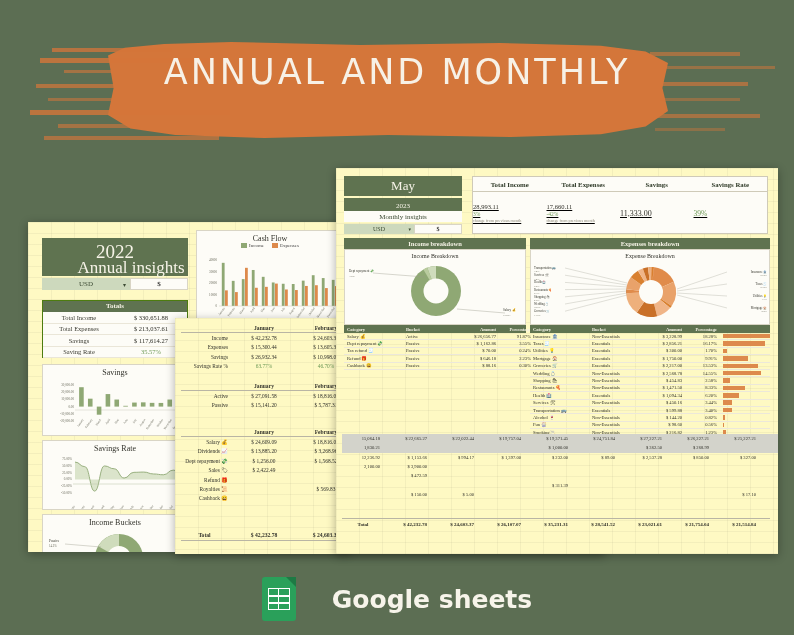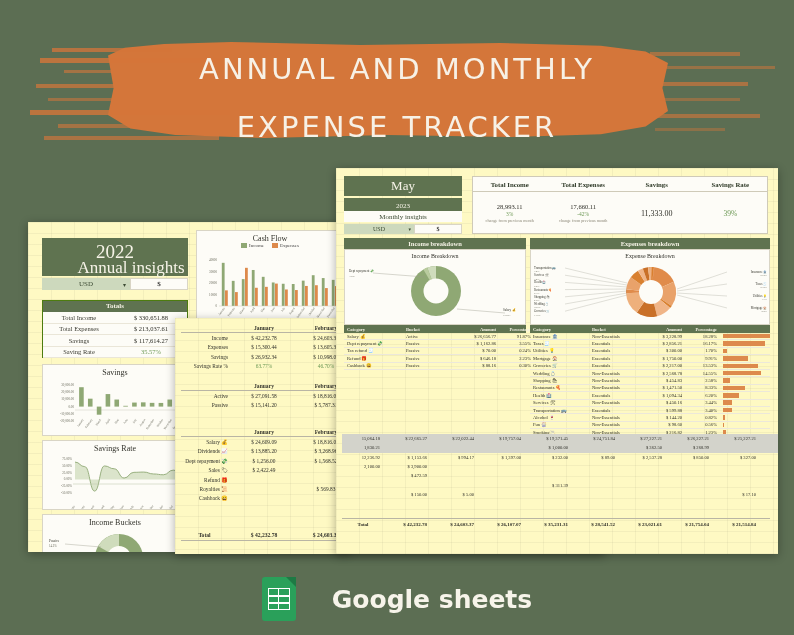--- a/index.html
+++ b/index.html
@@ -43,21 +43,21 @@
   .s14 { left: 655px; top: 114px; width: 70px; height: 3px; opacity:.4;}
 
   .title-l1, .title-l2 {
     position: absolute; width: 794px; text-align: center;
     color: #f7f1e6;
     font-family: "DejaVu Sans", sans-serif;
     font-weight: 400;
     letter-spacing: 3px;
     text-transform: uppercase;
   }
-  .title-l1 { top: 38px; font-size: 29px; }
+  .title-l1 { top: 38px; font-size: 35px; }
   .title-l2 { top: 96px; font-size: 29px; }
 
   
   .sheet {
     position: absolute;
     background: #fef9c3;
     box-shadow: 0 2px 9px rgba(0,0,0,.32);
     overflow: hidden;
   }
 
@@ -147,22 +147,22 @@
   .r-cur .c1::after{content:"▾";position:absolute;right:3px;font-size:5px;}
   .r-cur .c2{flex:1;background:#fdfcf7;border:1px solid #d9d5c5;font-size:6px;
     display:flex;align-items:center;justify-content:center;}
 
   .kpi { position:absolute; left:136px; top:8px; width:296px; height:58px;
     background:#fdfcf7; border:1px solid #cfcab8;}
   .kpi-head { display:flex; height:15px; border-bottom:1px solid #cfcab8; }
   .kpi-head div { flex:1; text-align:center; font-size:6.8px; font-weight:bold;
     color:#2f3a28; line-height:15px; }
   .kpi-body { display:flex; height:42px; }
-  .kpi-cell { flex:1; display:flex; flex-direction:column; align-items:center;
-    justify-content:center; gap:1px; }
+  .kpi-cell { flex:1; display:flex; flex-direction:column; align-items:flex-start;
+    justify-content:center; gap:1px;text-decoration:underline; }
   .kpi-cell .big { font-size:6.5px; color:#2f2f28; }
   .kpi-cell .pct { font-size:5.5px; color:#6f9a57; }
   .kpi-cell .note { font-size:4.2px; color:#8c8878; }
   .kpi-cell .big2 { font-size:8px; color:#2f2f28; }
   .kpi-cell .rate { font-size:7.5px; color:#6f9a57; }
 
   .sec-head { background:#5f7350; color:#f4f1e4; font-size:6.5px;
     text-align:center; height:11px; line-height:11px; font-weight:bold; }
 
   .bt { font-size:4.6px; color:#33332c; }
@@ -227,21 +227,20 @@
   <div class="brush brush-streak s6"></div>
   <div class="brush brush-streak s7"></div>
   <div class="brush brush-streak s8"></div>
   <div class="brush brush-streak s9"></div>
   <div class="brush brush-streak s10"></div>
   <div class="brush brush-streak s11"></div>
   <div class="brush brush-streak s12"></div>
   <div class="brush brush-streak s13"></div>
   <div class="brush brush-streak s14"></div>
   <div class="title-l1">Annual and Monthly</div>
-  <div class="title-l2">Expense Tracker</div>
 </div>
 
 <div class="sheet" id="sheet-left">
   <div class="gridbg"></div>
 
   <div class="yr-title">2022</div>
   <div class="yr-sub">Annual insights</div>
   <div class="yr-cur">
     <div class="c1">USD</div>
     <div class="c2">$</div>

